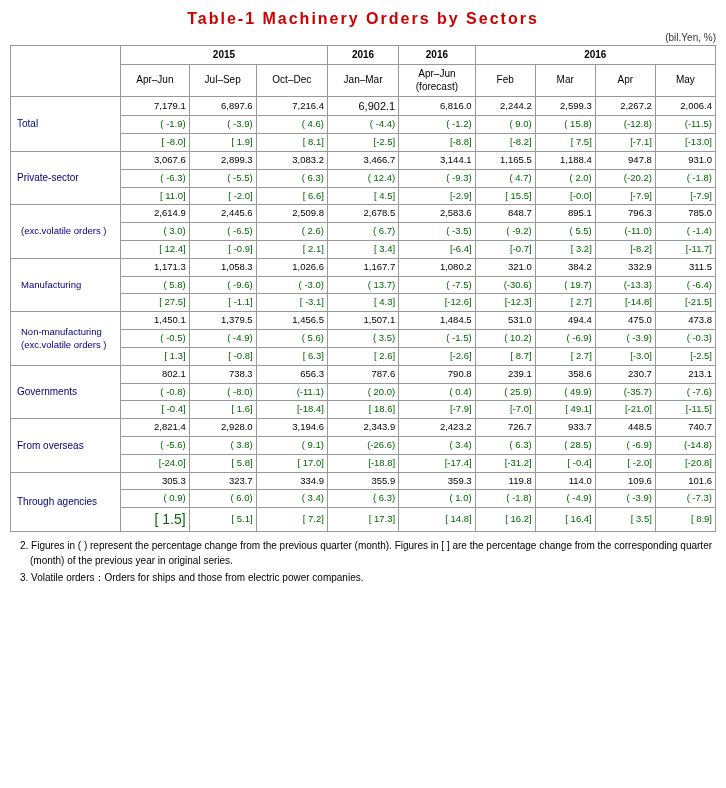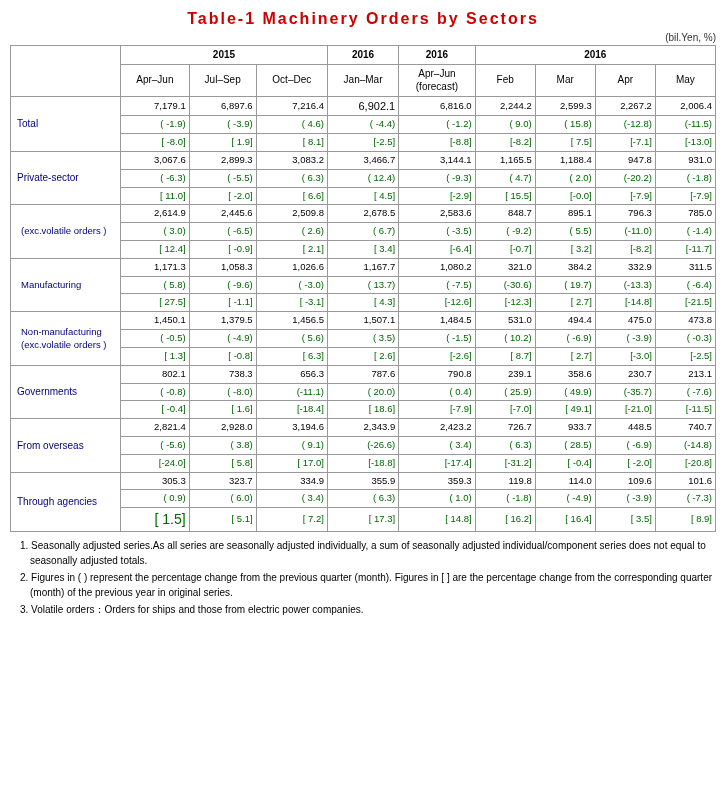--- a/index.html
+++ b/index.html
@@ -349,19 +349,17 @@
         <td style="font-size: 9.5px; text-align: right; padding-right: 3px; color: rgb(0, 102, 0);">[ 16.2]</td>
         <td style="font-size: 9.5px; text-align: right; padding-right: 3px; color: rgb(0, 102, 0);">[ 16.4]</td>
         <td style="font-size: 9.5px; text-align: right; padding-right: 3px; color: rgb(0, 102, 0);">[ 3.5]</td>
         <td style="font-size: 9.5px; text-align: right; padding-right: 3px; color: rgb(0, 102, 0);">[ 8.9]</td>
       </tr>
     </tbody>
 </table>
 
 <div class="notes">
   <div id="notes-list">
-      <p style="padding-left: 10px; text-indent: -10px; margin-left: 10px;">1.  Seasonally adjusted series.As all series are seasonally adjusted individually, a sum of seasonally
-    adjusted individual/component series does not equal to seasonally adjusted totals.</p>
       <p style="padding-left: 10px; text-indent: -10px; margin-left: 10px;">2.  Figures in (  ) represent the percentage change from the previous quarter (month). Figures in [  ] are
     the percentage change from the corresponding quarter (month) of the previous year in original series.</p>
       <p style="padding-left: 10px; text-indent: -10px; margin-left: 10px;">3.  Volatile orders：Orders for ships and those from electric power companies.</p>
     </div>
 </div>
 
 </body></html>

